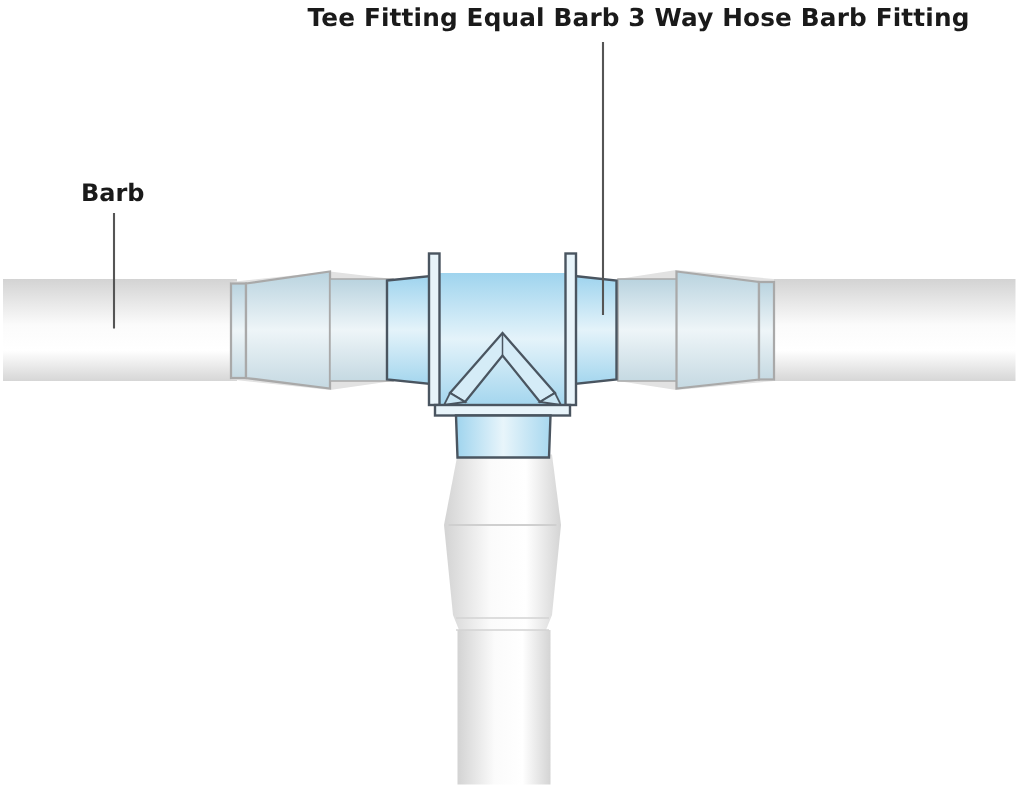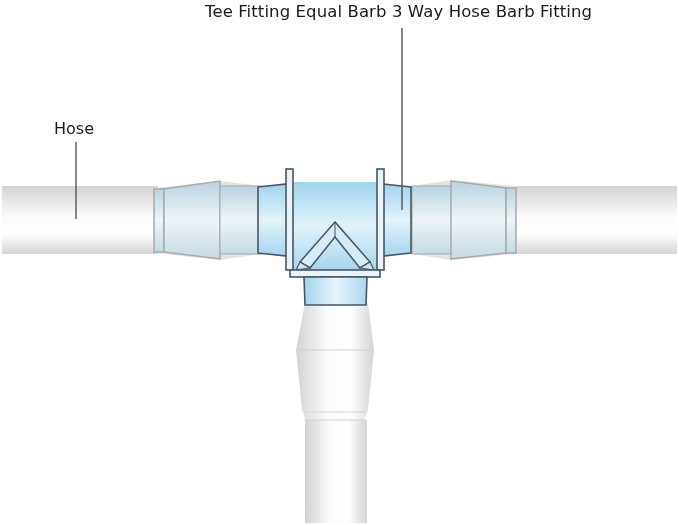--- a/index.html
+++ b/index.html
@@ -1,16 +1,16 @@
 <!DOCTYPE html>
 <html><head>
 <meta charset="utf-8">
 <style>
   html, body { margin: 0; padding: 0; background: #ffffff; }
-  .canvas { position: relative; width: 679px; height: 525px; overflow: hidden; background: #ffffff; }
+  .canvas { position: relative; width: 679px; height: 525px; overflow: hidden; background: #ffffff; font-weight: bold; }
   .label { position: absolute; font-family: "DejaVu Sans", sans-serif; color: #1a1a1a; white-space: nowrap; }
   .title-label { left: 205px; top: 2px; font-size: 16.5px; letter-spacing: 0.1px; }
   .hose-label { left: 54px; top: 119px; font-size: 16px; }
   svg { position: absolute; left: 0; top: 0; }
 </style>
 </head>
 <body>
 
 <div class="canvas">
 
@@ -94,14 +94,14 @@
       <rect x="290" y="270" width="90" height="7" fill="#e8f4fa" stroke="#4a5560" stroke-width="1.6"></rect>
 
       <polygon points="304,277 367,277 366,305 305,305" fill="url(#teeBlueV)" stroke="#4a5560" stroke-width="1.6"></polygon>
     </g>
 
     <line x1="402" y1="28" x2="402" y2="210" stroke="#555555" stroke-width="1.4"></line>
     <line x1="76" y1="142" x2="76" y2="219" stroke="#555555" stroke-width="1.4"></line>
   </svg>
 
   <div class="label title-label">Tee Fitting Equal Barb 3 Way Hose Barb Fitting</div>
-  <div class="label hose-label">Hose</div>
+  <div class="label hose-label">Barb</div>
 </div>
 
 </body></html>

